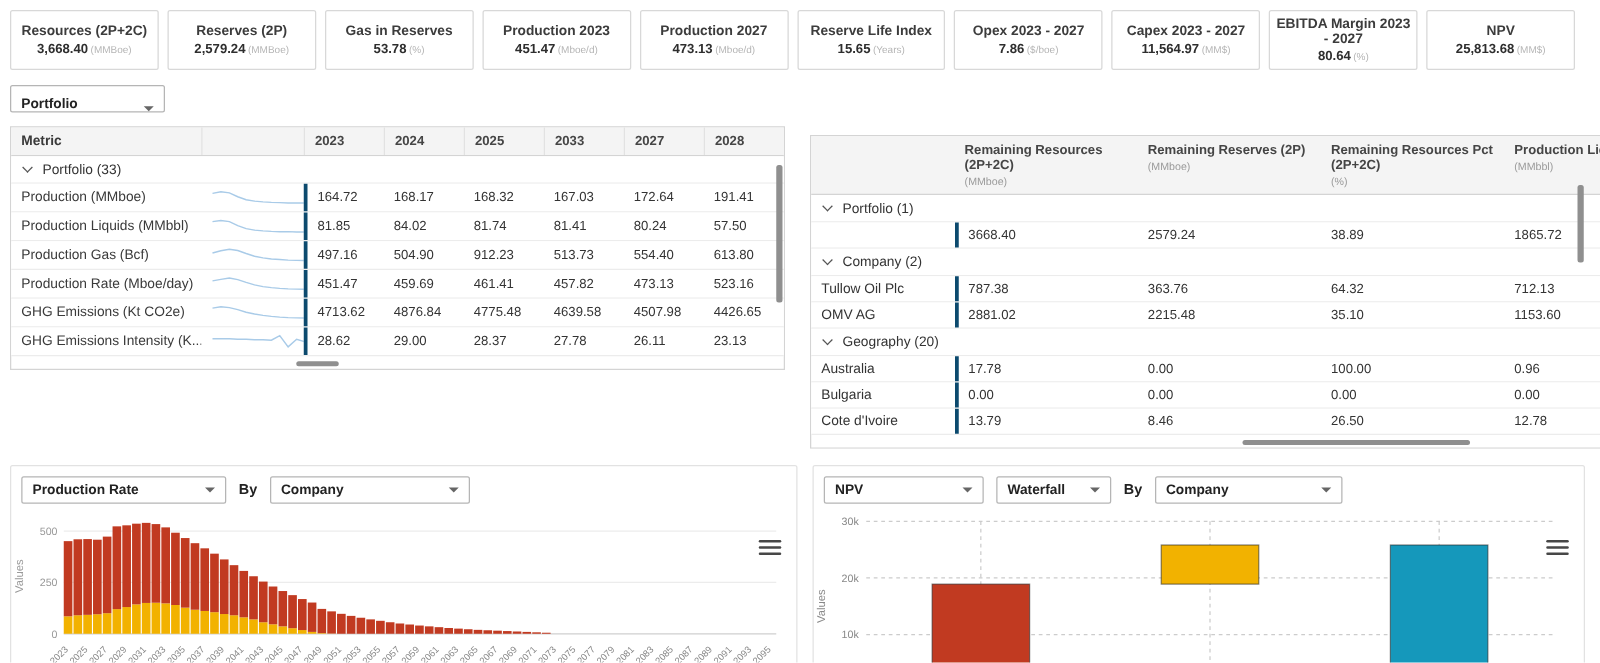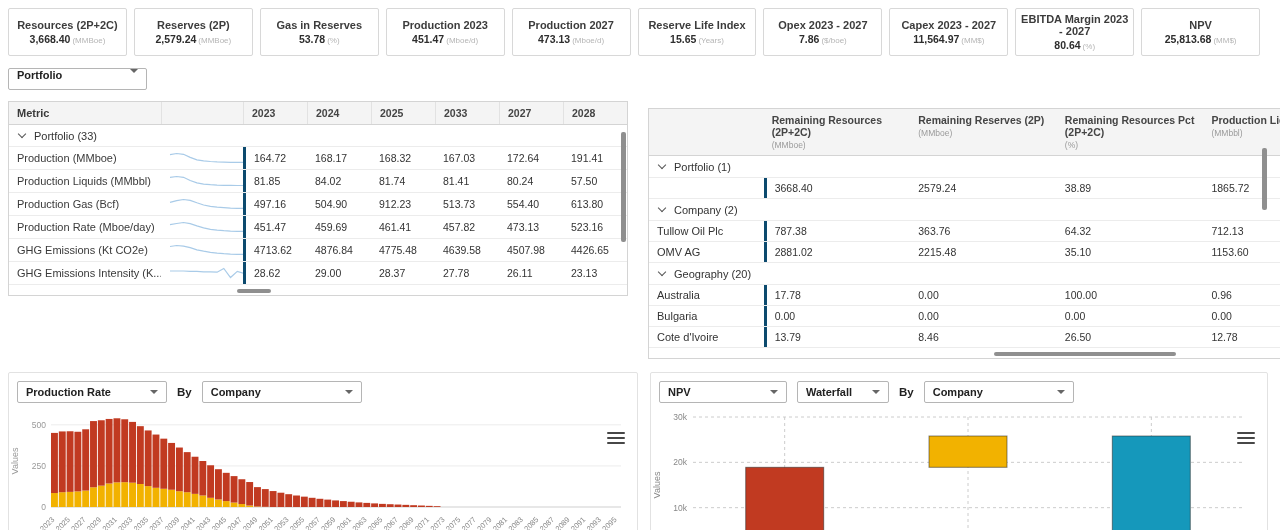--- a/index.html
+++ b/index.html
@@ -14,22 +14,22 @@
   .kpi-title { font-weight:bold; font-size:11px; color:#3c3c3c; line-height:1.12; }
   .kpi-value-line { margin-top:2px; font-size:10.5px; white-space:nowrap; }
   .kpi-value { font-weight:bold; color:#2e2e2e; }
   .kpi-unit { font-size:8px; color:#b5b5b5; margin-left:2px; }
 
   
   .middle { display:flex; margin-top:12px; padding-left:8px; gap:20px; }
   .left-col { width:622px; }
   .right-col { width:744px; overflow:hidden; position:relative;margin-top:40px; }
 
-  .selector-btn { width:139px; height:22px; border:1px solid #b5b5b5; border-radius:2px; background:#fff;
-                  display:flex; align-items:flex-start; justify-content:space-between; padding:0 8px;
+  .selector-btn { width:124px; height:22px; border:1px solid #b5b5b5; border-radius:2px; background:#fff;
+                  display:flex; align-items:flex-end; justify-content:space-between; padding:0 8px;
                   font-weight:bold; font-size:11px; color:#222; margin-bottom:11px; cursor:pointer; }
   .caret { width:0; height:0; border-left:4px solid transparent; border-right:4px solid transparent;
            border-top:4px solid #666; }
 
   .tbl { border:1px solid #d4d4d4; background:#fff; position:relative; }
   .left-tbl { width:620px; }
   .right-tbl { width:703px; }
   .t-header { display:flex; background:#f4f4f4; border-bottom:1px solid #d4d4d4; }
   .hc { font-size:10.5px; font-weight:bold; color:#454545; padding:5px 8px; }
   .hc .unit { display:block; font-weight:normal; font-size:8.5px; color:#9a9a9a; margin-top:2px; }
@@ -294,21 +294,21 @@
         <div class="hscroll" style="left:345px; bottom:2px; width:182px;"></div>
       </div>
     </div>
     <div class="vscroll" style="left:614px; top:40px; height:62px;"></div>
   </div>
 </div>
 
 <div class="bottom">
   <div class="panel panel-left">
     <div class="controls">
-      <div class="dd" style="width:150px;">
+      <div class="dd" style="width:164px;">
         <span>Production Rate</span>
         <span class="caret"></span>
       </div>
       <span class="by-lbl">By</span>
       <div class="dd" style="width:160px;">
         <span>Company</span>
         <span class="caret"></span>
       </div>
     </div>
     <svg id="barChart" width="620" height="144">

